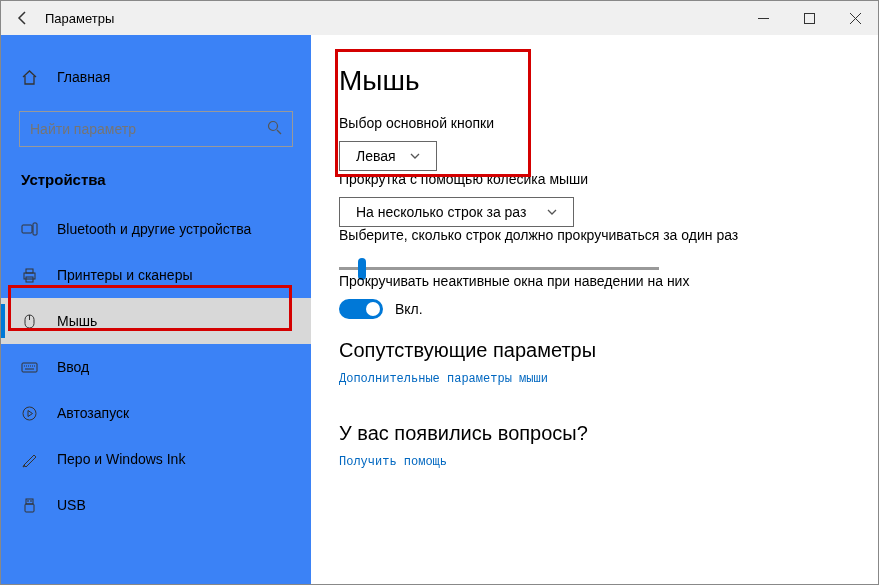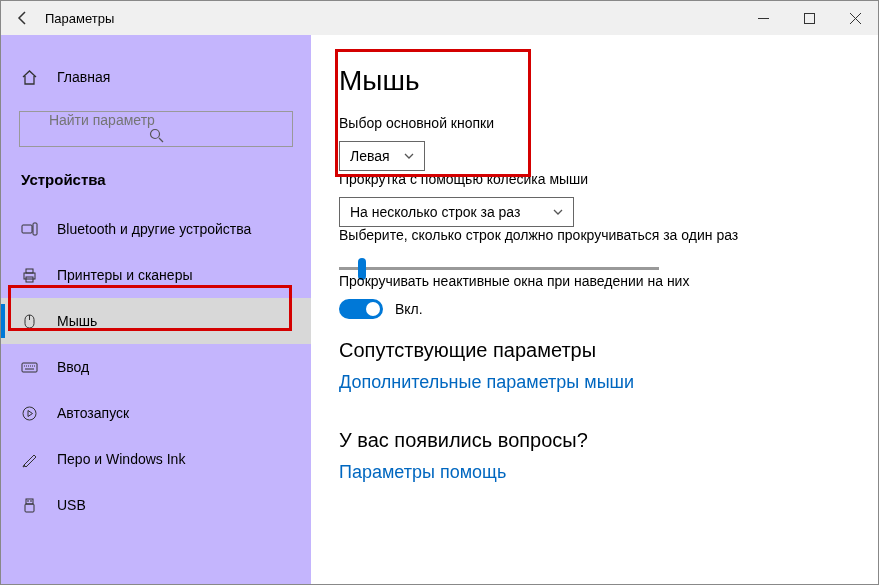--- a/index.html
+++ b/index.html
@@ -52,21 +52,21 @@
       font-size: 12px;
       color: #333;
     }
     .content {
       flex: 1;
       display: flex;
       height: calc(100% - 34px);
     }
     .sidebar {
       width: 310px;
-      background: #c4b5fd;
+      background: #3b82f6;
       padding-top: 22px;
       display: flex;
       flex-direction: column;
     }
     .home-row {
       display: flex;
       align-items: center;
       height: 40px;
       padding-left: 20px;
       gap: 18px;
@@ -74,21 +74,20 @@
     .home-row .icon { width: 18px; display:flex; }
     .search {
       margin: 14px 18px 20px 18px;
       height: 36px;
       border: 1px solid #999;
       display: flex;
       align-items: center;
       padding: 0 10px;
       justify-content: space-between;
       color: #666;
-      flex-direction: column;
     }
     .search input {
       border: none;
       background: transparent;
       outline: none;
       font-size: 14px;
       color: #333;
       width: 85%;
     }
     .search .search-icon { font-size: 15px; color:#555;}
@@ -126,21 +125,21 @@
       font-size: 28px;
       font-weight: 400;
       margin-bottom: 18px;
     }
     .field-label {
       font-size: 14px;
       margin-bottom: 10px;
     }
     .dropdown {
       border: 1px solid #666;
-      padding: 6px 10px;
+      padding: 6px 16px;
       display: inline-flex;
       align-items: center;
       gap: 14px;
       font-size: 14px;
     }
     .dropdown .chev { font-size: 11px; color:#555;}
     .red-box-1 {
       position: absolute;
       border: 3px solid #d40000;
       left: 334px; top: 48px;
@@ -198,21 +197,21 @@
       right: 3px; top: 3px;
       width: 14px; height: 14px;
       background: #fff; border-radius: 50%;
     }
     .sub-heading {
       font-size: 20px;
       font-weight: 400;
       margin-top: 20px;
       margin-bottom: 10px;
     }
-    .link { color: #0067c0; font-size: 18px; cursor:pointer;}
+    .link { color: #0067c0; font-size: 12px; cursor:pointer;font-family:Liberation Mono, monospace;}
     .dd-wide { min-width: 235px; justify-content: space-between; gap: 20px; }
     .pos-root { position: relative; }
     .sec-gap { margin-top: 36px; }
   </style>
 </head>
 <body>
 
 <div class="window pos-root">
   <div class="titlebar">
     <div class="back">
@@ -364,19 +363,19 @@
         <div class="toggle-row">
           <div class="toggle"></div>
           <span>Вкл.</span>
         </div>
       </div>
 
       <div class="sub-heading">Сопутствующие параметры</div>
       <div class="link">Дополнительные параметры мыши</div>
 
       <div class="sub-heading sec-gap">У вас появились вопросы?</div>
-      <div class="link">Параметры помощь</div>
+      <div class="link">Получить помощь</div>
     </div>
   </div>
 
   <div class="red-box-1"></div>
   <div class="red-box-2"></div>
 </div>
 
 </body></html>

